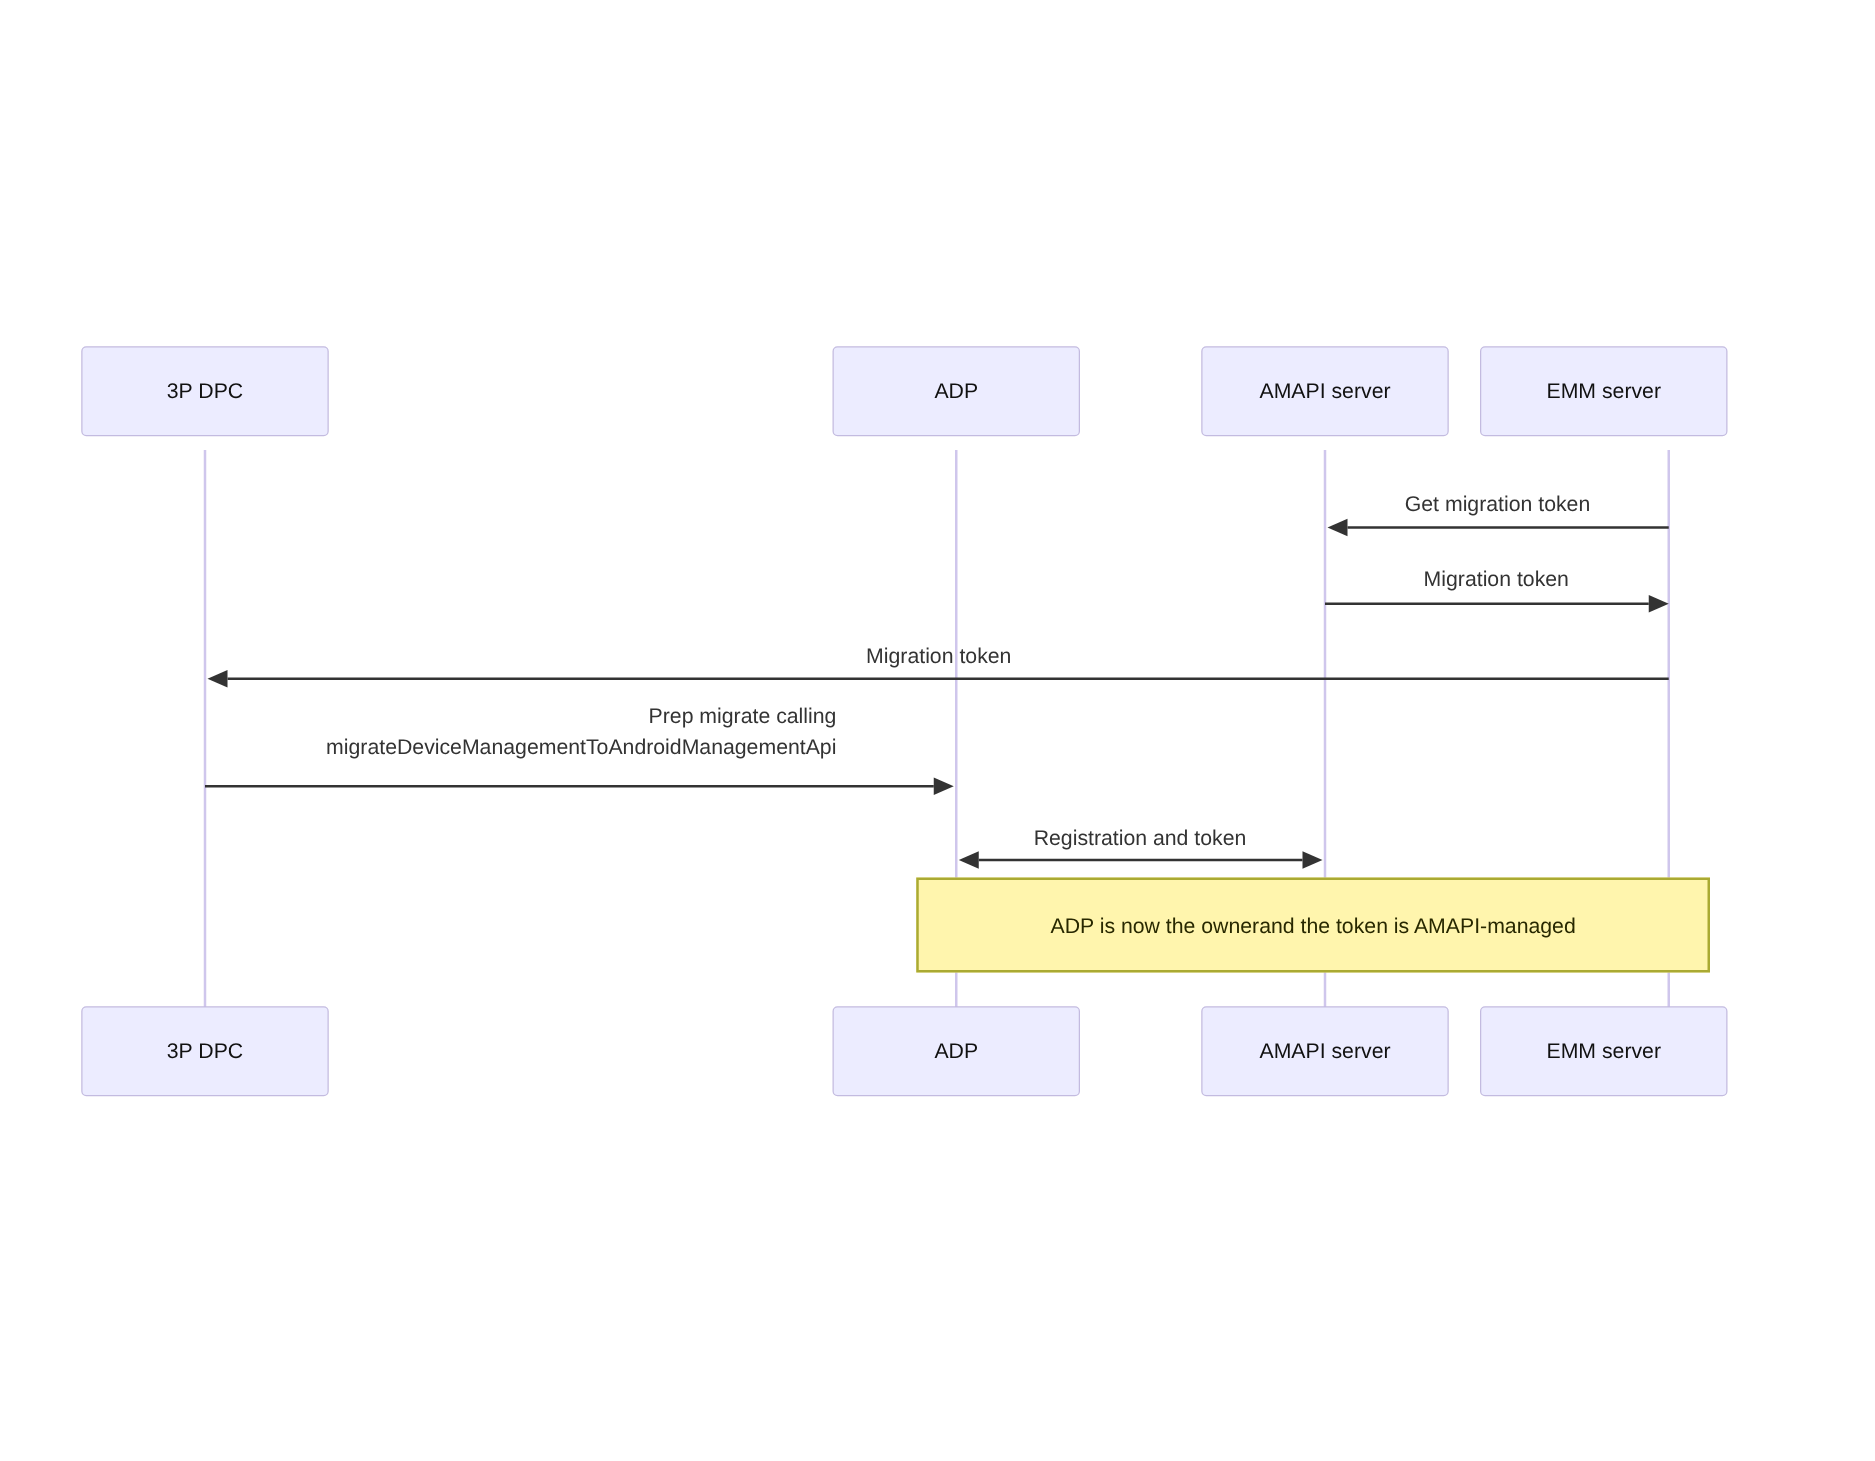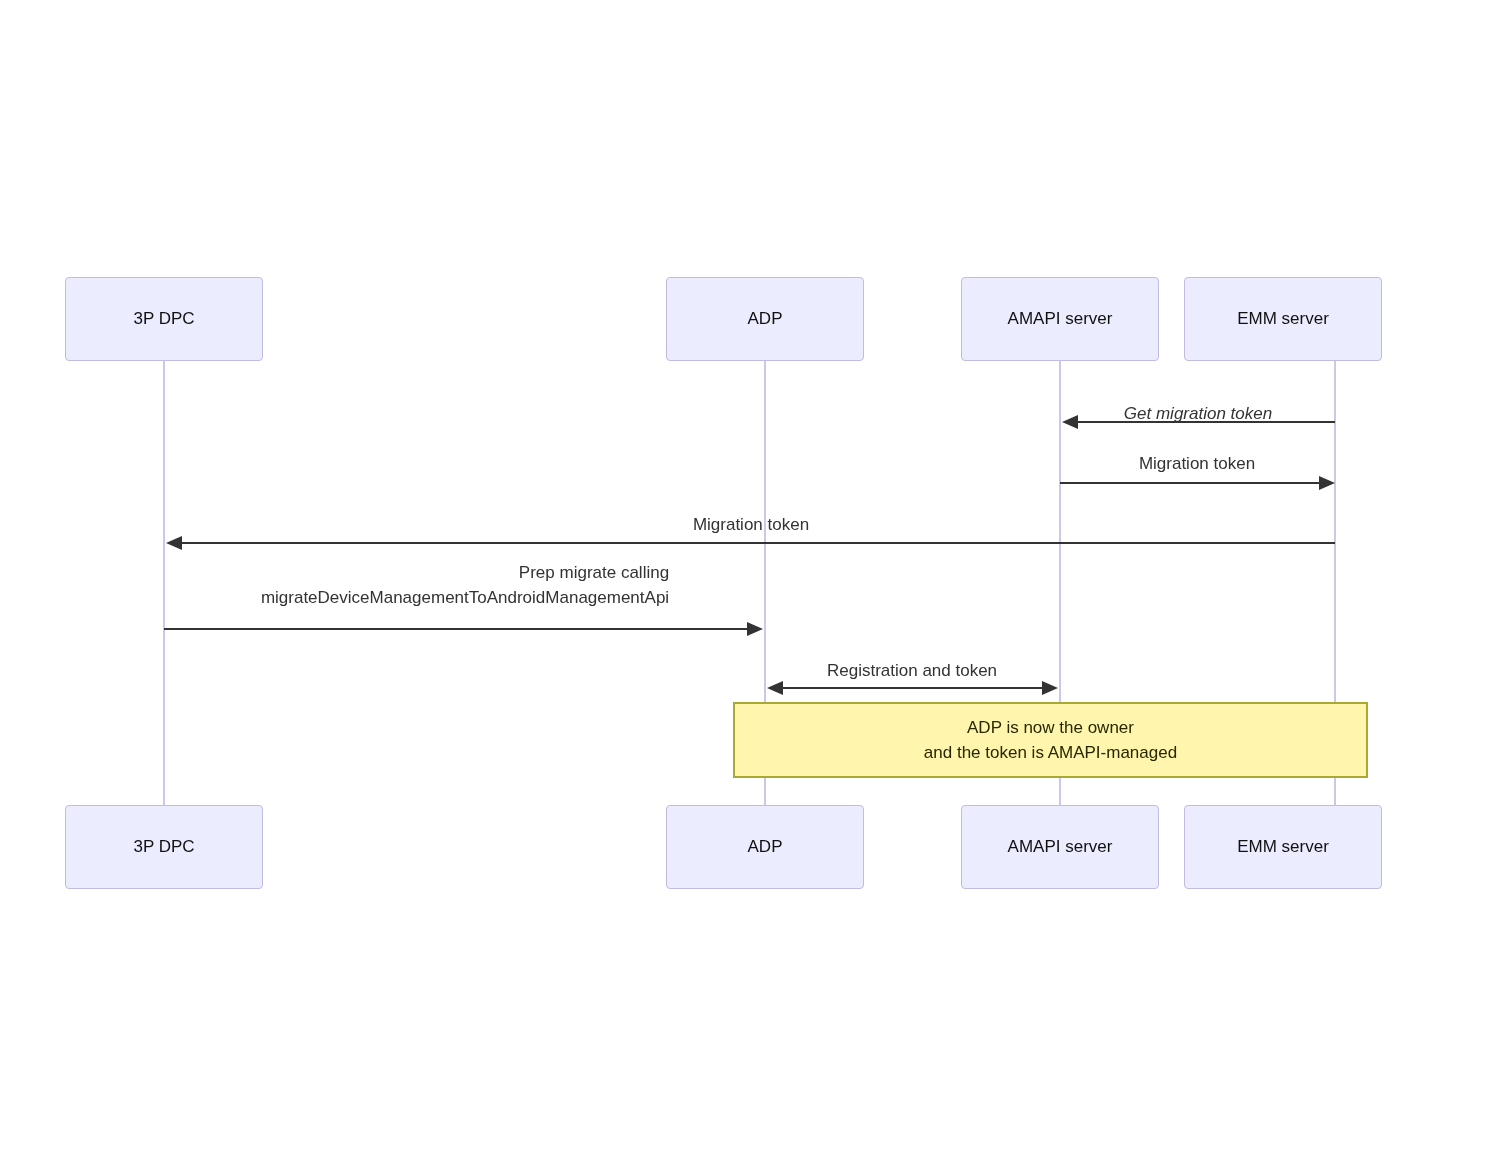--- a/index.html
+++ b/index.html
@@ -23,21 +23,21 @@
     position: relative;
     width: 1500px;
     height: 1169px;
     background: var(--background);
     font-family: "Liberation Sans", "DejaVu Sans", sans-serif;
     overflow: hidden;
   }
   .actor {
     position: absolute;
     width: 198px;
-    height: 84px;
+    height: 72px;
     background: var(--actor-fill);
     border: 1px solid var(--actor-border);
     border-radius: 4px;
     display: flex;
     align-items: center;
     justify-content: center;
     font-size: 17px;
     color: #111111;
   }
   .actor.row-top { top: 277px; }
@@ -82,21 +82,21 @@
     left: 733px;
     top: 702px;
     width: 635px;
     height: 76px;
     background: var(--note-fill);
     border: 2px solid var(--note-border);
     color: var(--note-text);
     font-size: 17px;
     line-height: 25px;
     display: flex;
-    flex-direction: column;
+    flex-direction: row;
     align-items: center;
     justify-content: center;
     text-align: center;
   }
 </style>
 </head>
 <body>
 
 <div class="canvas">
 
@@ -122,21 +122,21 @@
       <line x1="164" y1="629" x2="747" y2="629"></line>
       <polygon points="763,629 747,622 747,636"></polygon>
     </g>
     <g>
       <line x1="783" y1="688" x2="1042" y2="688"></line>
       <polygon points="767,688 783,681 783,695"></polygon>
       <polygon points="1058,688 1042,681 1042,695"></polygon>
     </g>
   </svg>
 
-  <div class="msg-label" style="left:1198px; top:401px;font-style:italic;">Get migration token</div>
+  <div class="msg-label" style="left:1198px; top:391px;">Get migration token</div>
 
   <div class="msg-label" style="left:1197px; top:451px;">Migration token</div>
 
   <div class="msg-label" style="left:751px; top:512px;">Migration token</div>
 
   <div class="msg-label" style="left:465px; top:560px;text-align:right;">
     <div>Prep migrate calling</div>
     <div>migrateDeviceManagementToAndroidManagementApi</div>
   </div>
 

